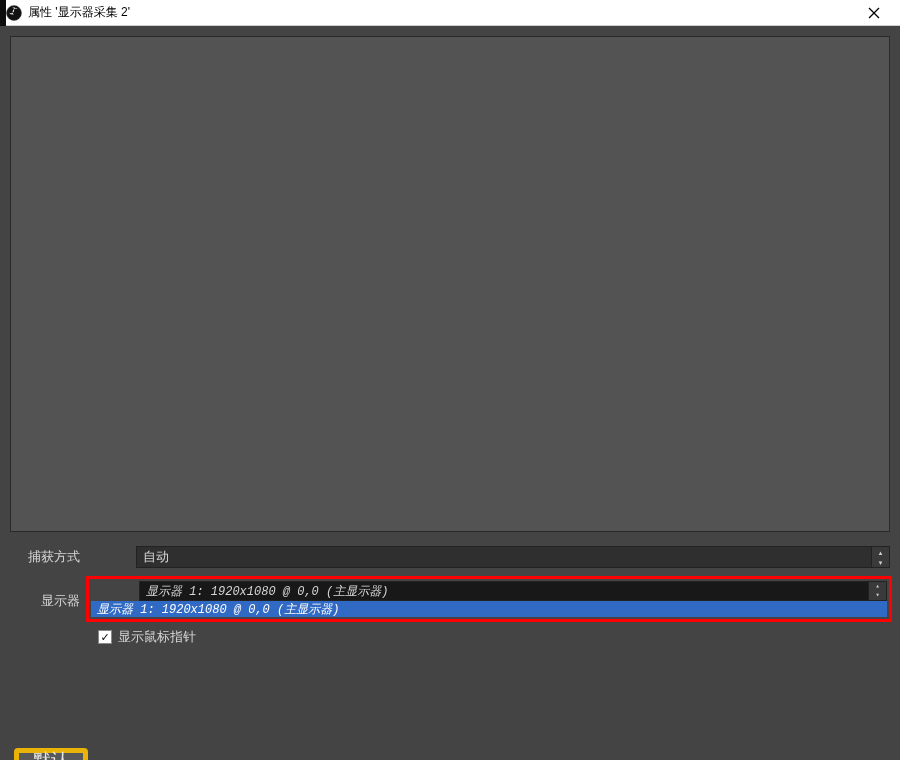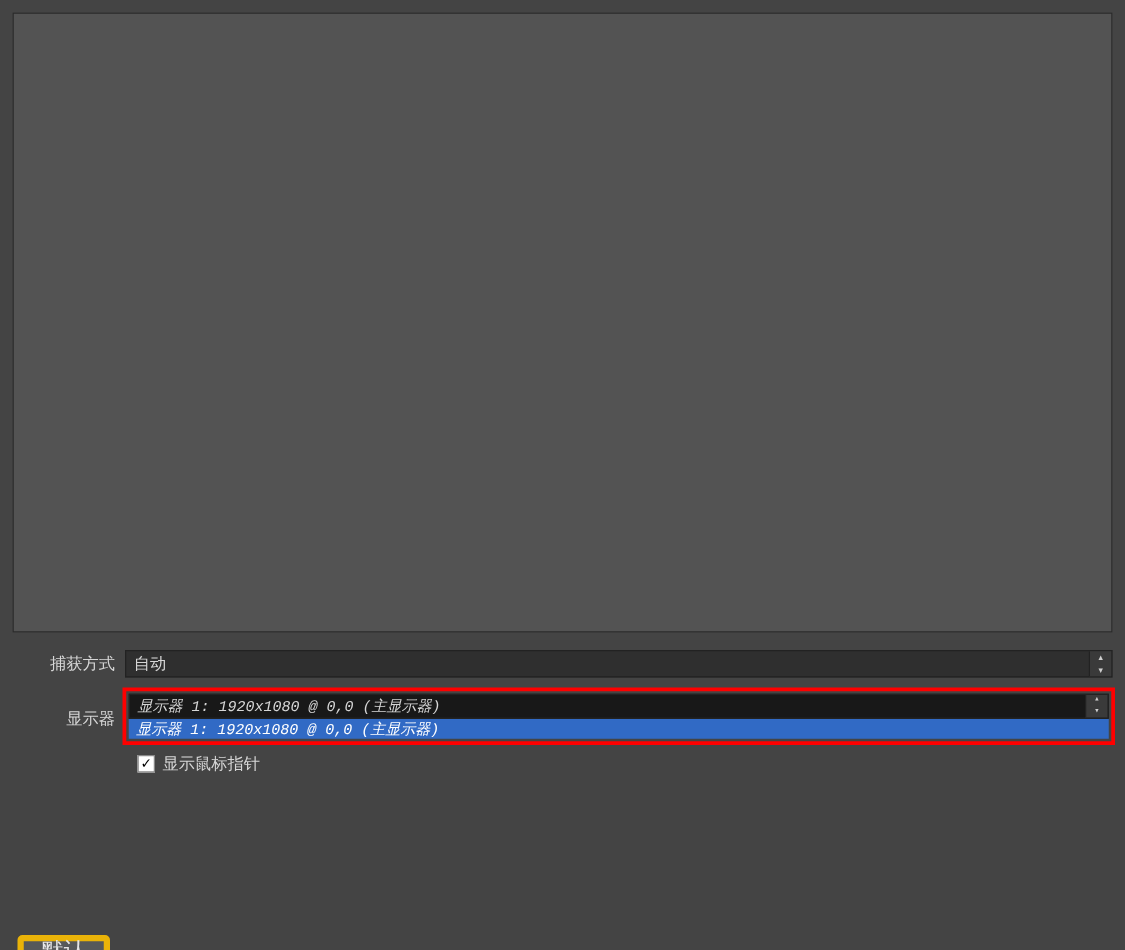--- a/index.html
+++ b/index.html
@@ -48,21 +48,21 @@
   }
   .preview {
     width: 100%;
     height: 496px;
     background: #535353;
     border: 1px solid #2a2a2a;
   }
 
   
   .form-area {
-    padding: 4px 10px 0 22px;
+    padding: 4px 10px 0 10px;
     color: #d6d6d6;
   }
   .row {
     display: flex;
     align-items: center;
     margin-bottom: 8px;
     min-height: 22px;
   }
   .row .label {
     width: 78px;
@@ -76,20 +76,21 @@
     flex: 1 1 auto;
     height: 22px;
     background: #2f2f2f;
     border: 1px solid #222;
     color: #d6d6d6;
     display: flex;
     align-items: center;
     padding: 0 6px;
     position: relative;
     font-size: 13px;
+    margin-left: 48px;
   }
   .combo .combo-arrows {
     position: absolute; right: 0; top: 0; bottom: 0;
     width: 18px;
     background: #3a3a3a;
     display: flex; flex-direction: column;
     border-left: 1px solid #222;
   }
   .combo .combo-arrows .ar {
     flex:1; display:flex; align-items:center; justify-content:center;
@@ -172,20 +173,36 @@
     background: linear-gradient(#000, #000);
     opacity: 0.95;
   }
 </style>
 </head>
 <body>
 
 <div class="window">
   <div class="left-edge"></div>
 
+  <div class="titlebar">
+    <span class="app-icon">
+      <svg width="16" height="16" viewBox="0 0 16 16">
+        <circle cx="8" cy="8" r="7.5" fill="#111" stroke="#444" stroke-width="0.5"></circle>
+        <path d="M8 2.5 a5.5 5.5 0 0 1 4.8 2.8 a3.3 3.3 0 1 0 -4.9 4.2 a5.5 5.5 0 0 1 -5.3 -2.1 a3.3 3.3 0 1 0 2.8 -5.6 a5.5 5.5 0 0 1 2.6 0.7z" fill="#e8e8e8"></path>
+      </svg>
+    </span>
+    <span class="title-text">属性 '显示器采集 2'</span>
+    <span class="spacer"></span>
+    <span class="close-btn">
+      <svg width="12" height="12" viewBox="0 0 12 12">
+        <line x1="1" y1="1" x2="11" y2="11" stroke="#000" stroke-width="1.2"></line>
+        <line x1="11" y1="1" x2="1" y2="11" stroke="#000" stroke-width="1.2"></line>
+      </svg>
+    </span>
+  </div>
 
   <div class="client">
 
     <div class="preview-wrap">
       <div class="preview"></div>
     </div>
 
     <div class="form-area">
 
       <div class="row">

